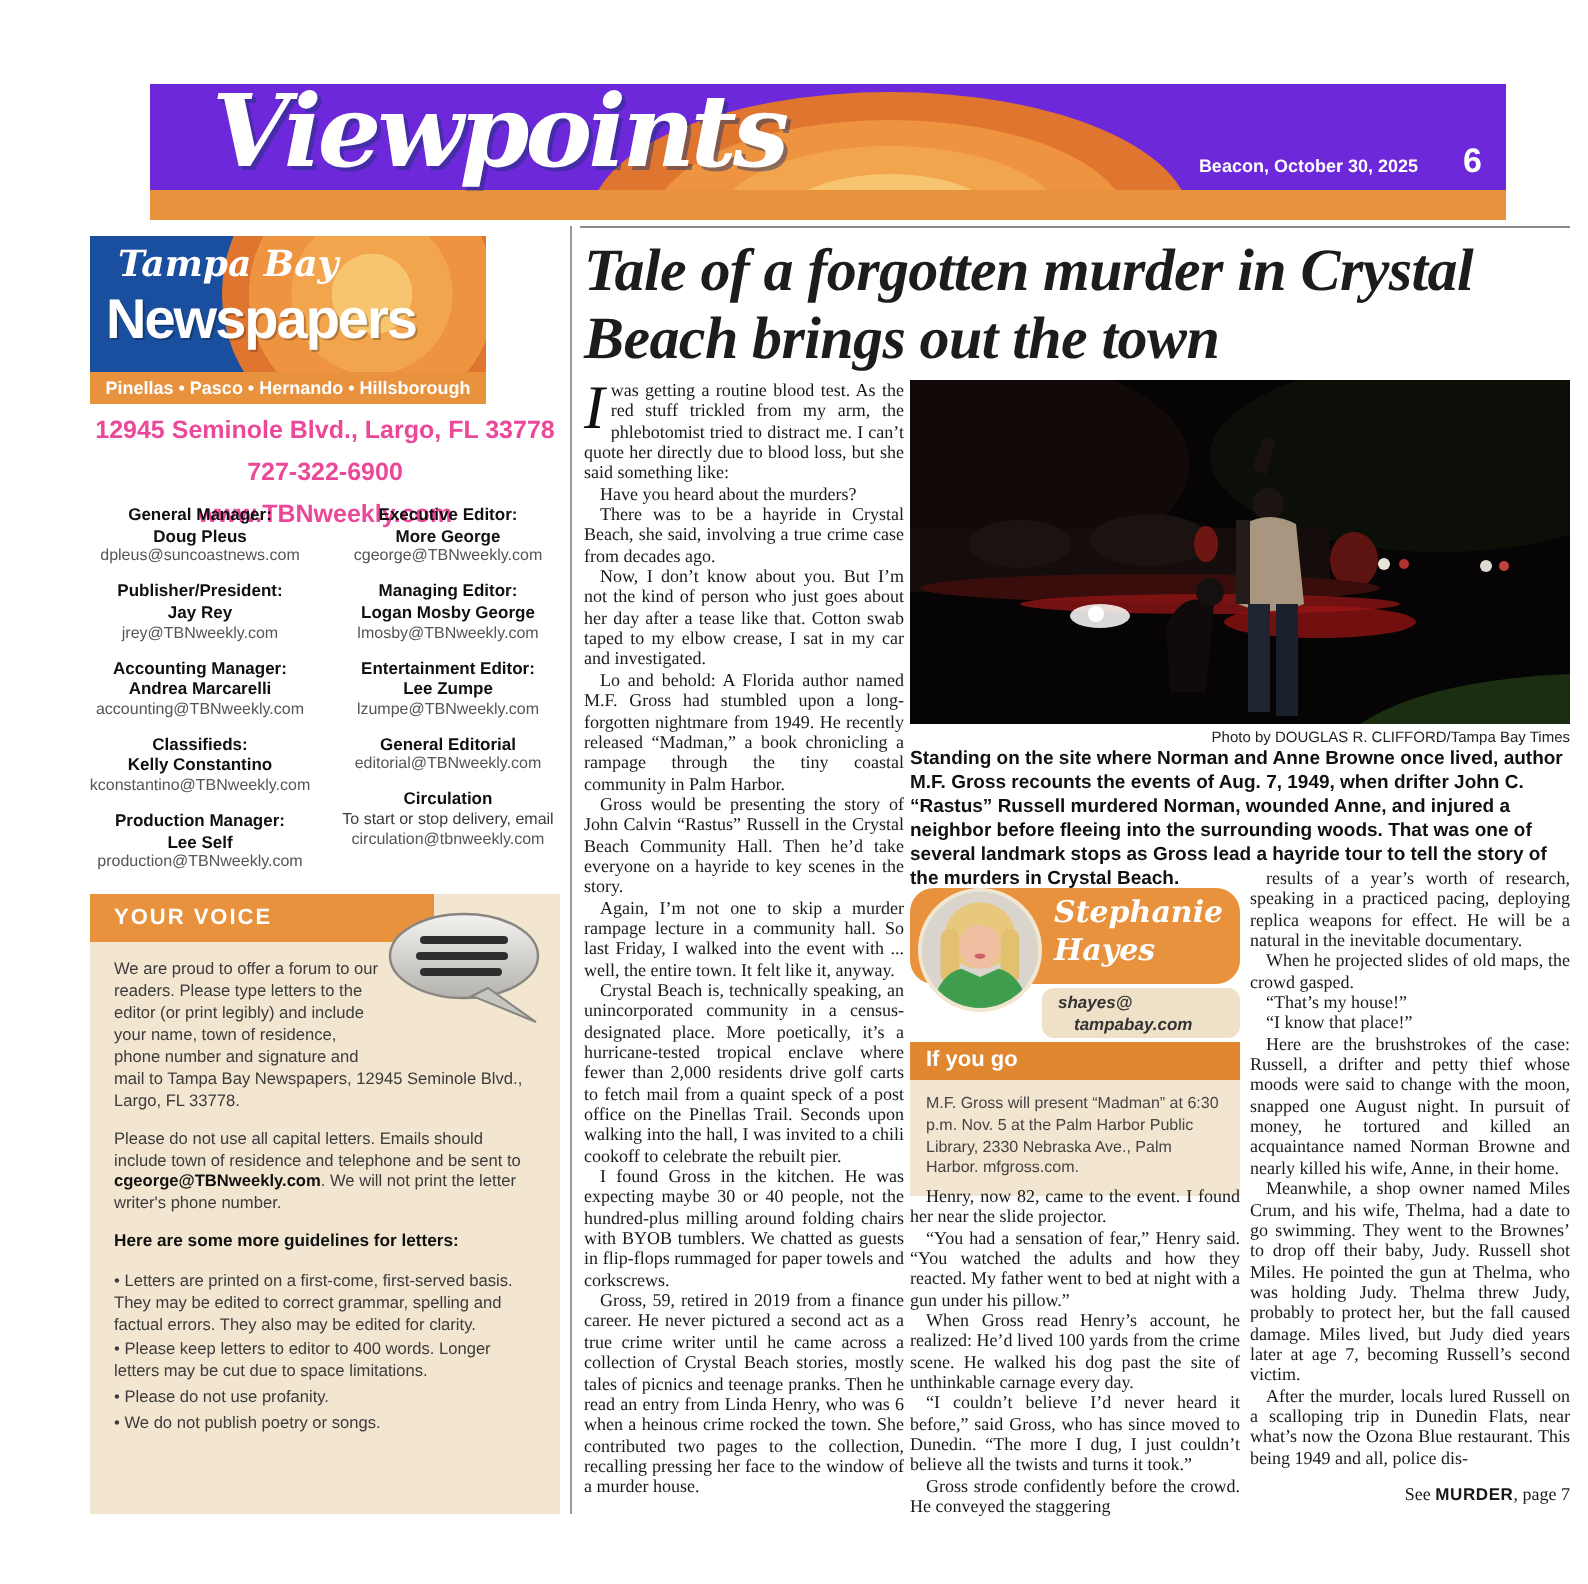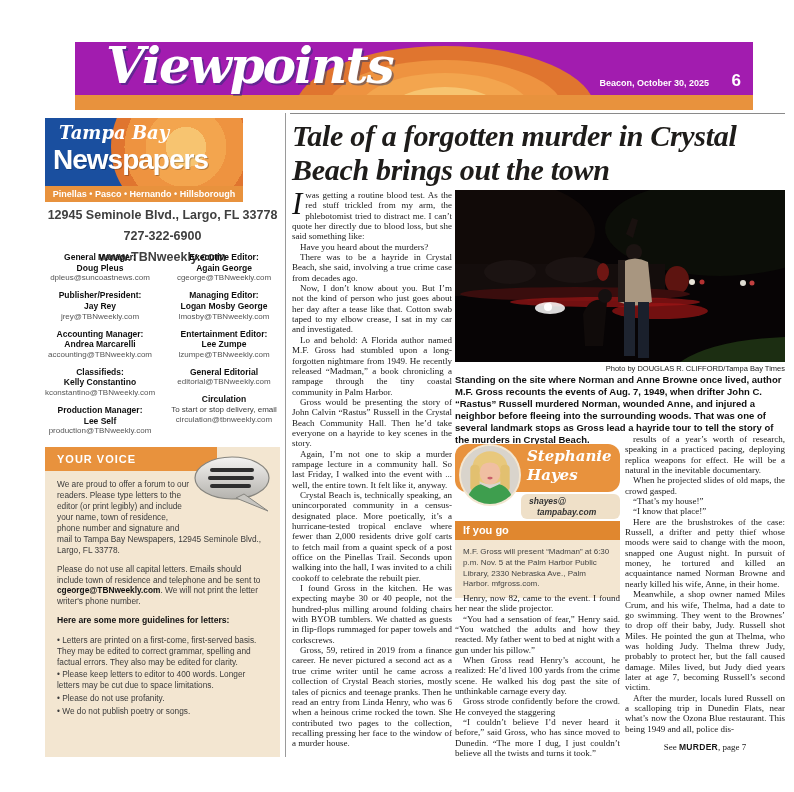--- a/index.html
+++ b/index.html
@@ -1,41 +1,41 @@
 <!DOCTYPE html>
 <html><head>
 <meta charset="utf-8">
 <style>
   html,body{margin:0;padding:0;}
   body{width:794px;height:792px;position:relative;background:#ffffff;
        font-family:"Liberation Sans",sans-serif;overflow:hidden;}
   .abs{position:absolute;}
 
   
-  #mast-blue{left:75px;top:42px;width:678px;height:53px;background:#a21caf;overflow:hidden;}
+  #mast-blue{left:75px;top:42px;width:678px;height:53px;background:#6d28d9;overflow:hidden;}
   #mast-orangebar{left:75px;top:95px;width:678px;height:15px;background:#e8923d;}
   #mast-title{left:106px;top:36px;z-index:5;color:#ffffff;font-family:"DejaVu Serif",serif;
               font-style:italic;font-weight:bold;font-size:50px;letter-spacing:-2px;
               text-shadow:2px 2px 0 rgba(20,50,110,.45);}
   #mast-edition{right:44px;bottom:7px;color:#fff;font-size:9px;font-weight:bold;}
   #mast-page{right:12px;bottom:4px;color:#fff;font-size:17px;font-weight:bold;}
 
   
   #logo{left:45px;top:118px;width:198px;height:84px;background:#1a4f9f;overflow:hidden;}
   .logo-sun{position:absolute;right:-18px;top:-46px;width:150px;height:150px;border-radius:50%;
     background:radial-gradient(circle,#f7c470 0 19%,#f3a54e 19% 38%,#ee9340 38% 58%,#e0752f 58% 78%,rgba(224,117,47,0) 78%);}
   .logo-script{position:absolute;left:14px;top:4px;color:#fff;font-family:"DejaVu Serif",serif;
                font-style:italic;font-weight:bold;font-size:18px;}
   .logo-name{position:absolute;left:8px;top:26px;color:#fff;font-weight:bold;font-size:28px;
              letter-spacing:-1px;text-shadow:1px 1px 0 rgba(0,0,0,.25);}
   .logo-counties{position:absolute;left:0;bottom:0;width:100%;height:16px;background:#e8923d;
                  color:#fff;font-size:9px;font-weight:bold;text-align:center;line-height:16px;}
 
   
-  #contact{left:45px;top:208px;width:235px;text-align:center;color:#404040;}
+  #contact{left:45px;top:208px;width:235px;text-align:center;color:#ec4899;}
   #contact div{font-weight:bold;font-size:12.5px;margin-bottom:7px;font-family:"Liberation Sans",sans-serif;}
 
   
   #staff{left:42px;top:252px;width:240px;display:grid;grid-template-columns:1fr 1fr;column-gap:8px;text-align:center;}
   .entry{margin-bottom:7px;line-height:1.25;}
   .entry .role,.entry .name{display:block;font-weight:bold;font-size:8.5px;color:#101010;}
   .entry .note{display:block;font-size:8px;color:#3c3c3c;}
   .entry .email{display:block;font-size:8px;color:#555;}
 
   
@@ -60,21 +60,21 @@
             font-weight:600;font-size:30px;line-height:1.12;color:#1e1c1a;letter-spacing:-0.3px;}
   .news-col{font-family:"Liberation Serif",serif;font-size:9px;line-height:1.15;color:#181818;
             text-align:justify;}
   .news-col p{margin:0;text-indent:8px;}
   .news-col p.noind{text-indent:0;}
   #col1{left:292px;top:190px;width:160px;}
   #col2{left:455px;top:593px;width:165px;}
   #col3{left:625px;top:434px;width:160px;}
   .dropcap{float:left;font-family:"Liberation Serif",serif;font-style:italic;font-size:31px;
            line-height:26px;padding:1px 3px 0 0;color:#111;}
-  .cont{text-align:center;text-indent:0 !important;margin-top:8px !important;}
+  .cont{text-align:right;text-indent:0 !important;margin-top:8px !important;}
   .cont b{font-family:"Liberation Sans",sans-serif;font-size:8.5px;letter-spacing:.3px;}
 
   
   #photo{left:455px;top:190px;width:330px;height:172px;background:#070405;}
   #photo svg{display:block;}
   #credit{left:455px;top:364px;width:330px;text-align:right;font-size:7.5px;color:#222;}
   #caption{left:455px;top:374px;width:330px;font-weight:bold;font-size:9.5px;line-height:1.26;color:#101010;}
 
   
   #bio{left:455px;top:444px;width:165px;height:76px;}
@@ -147,21 +147,21 @@
     </div>
     <div class="entry">
       <span class="role">Production Manager:</span>
       <span class="name">Lee Self</span>
       <span class="email">production@TBNweekly.com</span>
     </div>
   </div>
   <div>
     <div class="entry">
       <span class="role">Executive Editor:</span>
-      <span class="name">Again George</span>
+      <span class="name">More George</span>
       <span class="email">cgeorge@TBNweekly.com</span>
     </div>
     <div class="entry">
       <span class="role">Managing Editor:</span>
       <span class="name">Logan Mosby George</span>
       <span class="email">lmosby@TBNweekly.com</span>
     </div>
     <div class="entry">
       <span class="role">Entertainment Editor:</span>
       <span class="name">Lee Zumpe</span>
@@ -287,22 +287,22 @@
 
 <div class="abs" id="ifyougo">
   <div id="iyg-header">If you go</div>
   <div id="iyg-body">M.F. Gross will present “Madman” at 6:30 p.m. Nov. 5 at the Palm Harbor Public Library, 2330 Nebraska Ave., Palm Harbor. mfgross.com.</div>
 </div>
 
 <div class="abs news-col" id="col2">
   <p>Henry, now 82, came to the event. I found her near the slide projector.</p>
   <p>“You had a sensation of fear,” Henry said. “You watched the adults and how they reacted. My father went to bed at night with a gun under his pillow.”</p>
   <p>When Gross read Henry’s account, he realized: He’d lived 100 yards from the crime scene. He walked his dog past the site of unthinkable carnage every day.</p>
+  <p>“I couldn’t believe I’d never heard it before,” said Gross, who has since moved to Dunedin. “The more I dug, I just couldn’t believe all the twists and turns it took.”</p>
   <p>Gross strode confidently before the crowd. He conveyed the staggering</p>
-  <p>“I couldn’t believe I’d never heard it before,” said Gross, who has since moved to Dunedin. “The more I dug, I just couldn’t believe all the twists and turns it took.”</p>
 </div>
 
 <div class="abs news-col" id="col3">
   <p>results of a year’s worth of research, speaking in a practiced pacing, deploying replica weapons for effect. He will be a natural in the inevitable documentary.</p>
   <p>When he projected slides of old maps, the crowd gasped.</p>
   <p>“That’s my house!”</p>
   <p>“I know that place!”</p>
   <p>Here are the brushstrokes of the case: Russell, a drifter and petty thief whose moods were said to change with the moon, snapped one August night. In pursuit of money, he tortured and killed an acquaintance named Norman Browne and nearly killed his wife, Anne, in their home.</p>
   <p>Meanwhile, a shop owner named Miles Crum, and his wife, Thelma, had a date to go swimming. They went to the Brownes’ to drop off their baby, Judy. Russell shot Miles. He pointed the gun at Thelma, who was holding Judy. Thelma threw Judy, probably to protect her, but the fall caused damage. Miles lived, but Judy died years later at age 7, becoming Russell’s second victim.</p>
   <p>After the murder, locals lured Russell on a scalloping trip in Dunedin Flats, near what’s now the Ozona Blue restaurant. This being 1949 and all, police dis-</p>

